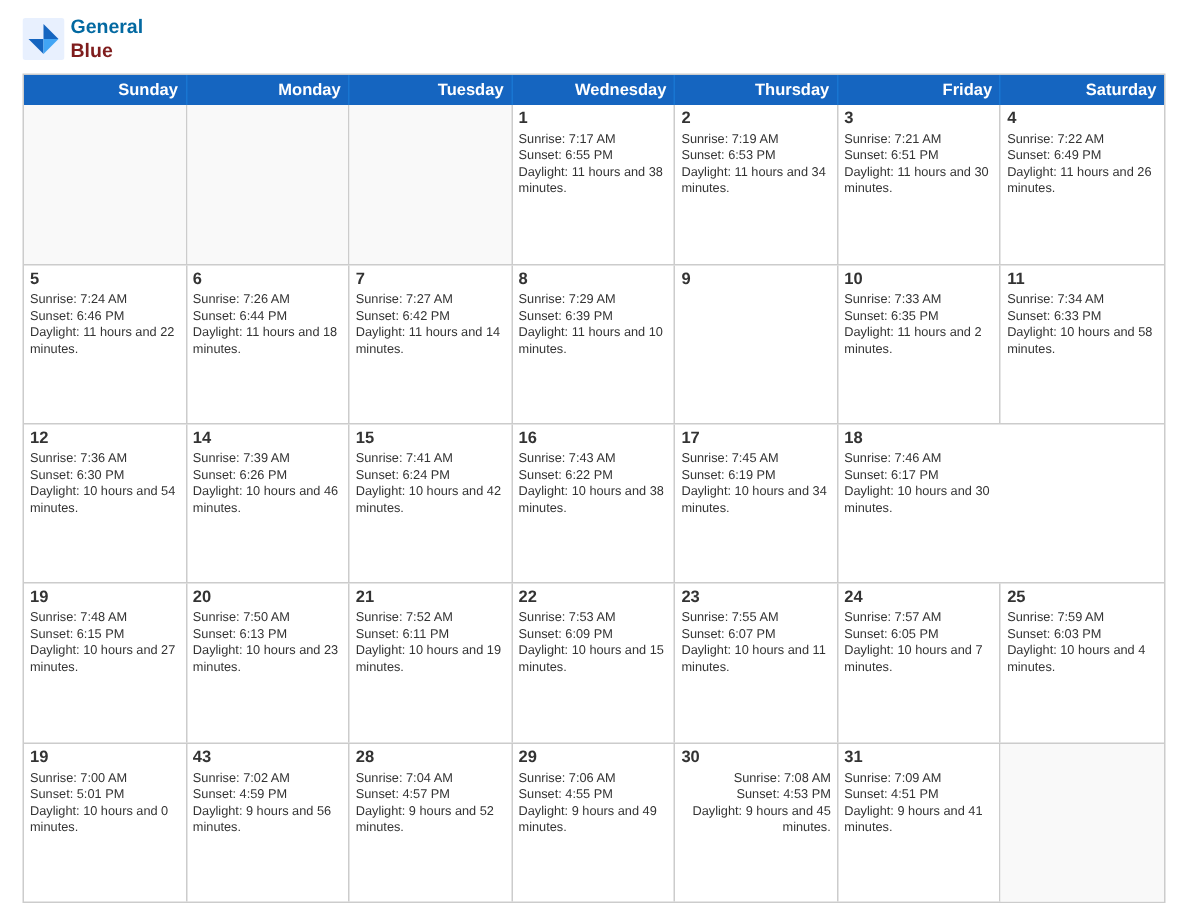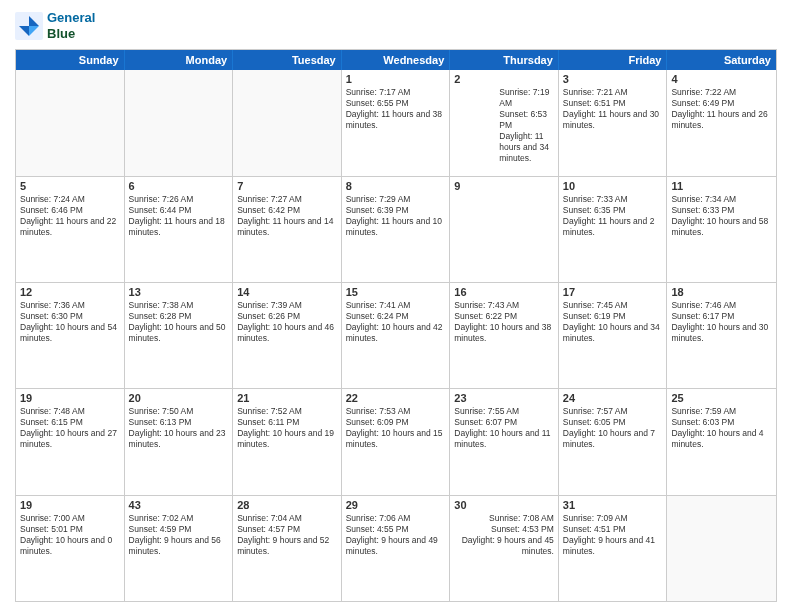--- a/index.html
+++ b/index.html
@@ -105,21 +105,21 @@
   <div class="header">
     <div class="logo">
       <svg class="logo-icon" viewBox="0 0 28 28">
         <rect x="0" y="0" width="28" height="28" rx="2" fill="#e8f0fe"></rect>
         <polygon points="14,4 24,14 14,14" fill="#1565c0"></polygon>
         <polygon points="4,14 14,14 14,24" fill="#1565c0"></polygon>
         <polygon points="14,14 24,14 14,24" fill="#42a5f5"></polygon>
       </svg>
       <div>
         <div style="font-size:13px;font-weight:bold;color:#0369a1;line-height:1.2;">General</div>
-        <div style="font-size:13px;font-weight:bold;color:#14532d;line-height:1.2;">Blue</div>
+        <div style="font-size:13px;font-weight:bold;color:#7f1d1d;line-height:1.2;">Blue</div>
       </div>
     </div>
     <div class="title-block">
       <div class="month-title"></div>
       <div class="subtitle"></div>
     </div>
   </div>
 
   <div class="calendar">
     <div class="cal-header">
@@ -137,21 +137,21 @@
           <div class="cal-cell empty"></div>
           <div class="cal-cell empty"></div>
           <div class="cal-cell">
             <span class="day-num">1</span>
             <div class="cell-text" style="white-space: pre-line;">Sunrise: 7:17 AM
 Sunset: 6:55 PM
 Daylight: 11 hours and 38 minutes.</div>
           </div>
           <div class="cal-cell">
             <span class="day-num">2</span>
-            <div class="cell-text" style="white-space: pre-line; margin-left: 45px;">Sunrise: 7:19 AM
+            <div class="cell-text" style="white-space: pre-line;">Sunrise: 7:19 AM
 Sunset: 6:53 PM
 Daylight: 11 hours and 34 minutes.</div>
           </div>
           <div class="cal-cell">
             <span class="day-num">3</span>
             <div class="cell-text" style="white-space: pre-line;">Sunrise: 7:21 AM
 Sunset: 6:51 PM
 Daylight: 11 hours and 30 minutes.</div>
           </div>
           <div class="cal-cell">
@@ -201,26 +201,20 @@
 Sunset: 6:33 PM
 Daylight: 10 hours and 58 minutes.</div>
           </div>
         </div>
         <div class="cal-row">
           <div class="cal-cell">
             <span class="day-num">12</span>
             <div class="cell-text" style="white-space: pre-line;">Sunrise: 7:36 AM
 Sunset: 6:30 PM
 Daylight: 10 hours and 54 minutes.</div>
-          </div>
-          <div class="cal-cell">
-            <span class="day-num">13</span>
-            <div class="cell-text" style="white-space: pre-line;">Sunrise: 7:38 AM
-Sunset: 6:28 PM
-Daylight: 10 hours and 50 minutes.</div>
           </div>
           <div class="cal-cell">
             <span class="day-num">14</span>
             <div class="cell-text" style="white-space: pre-line;">Sunrise: 7:39 AM
 Sunset: 6:26 PM
 Daylight: 10 hours and 46 minutes.</div>
           </div>
           <div class="cal-cell">
             <span class="day-num">15</span>
             <div class="cell-text" style="white-space: pre-line;">Sunrise: 7:41 AM

